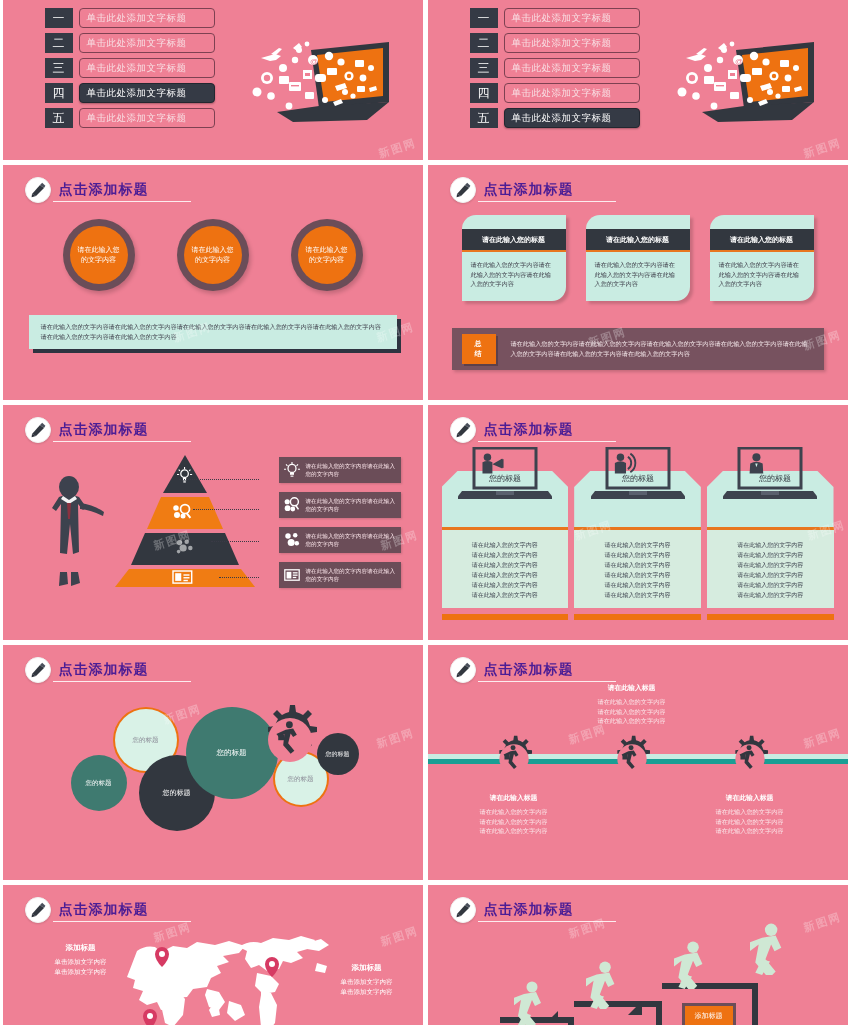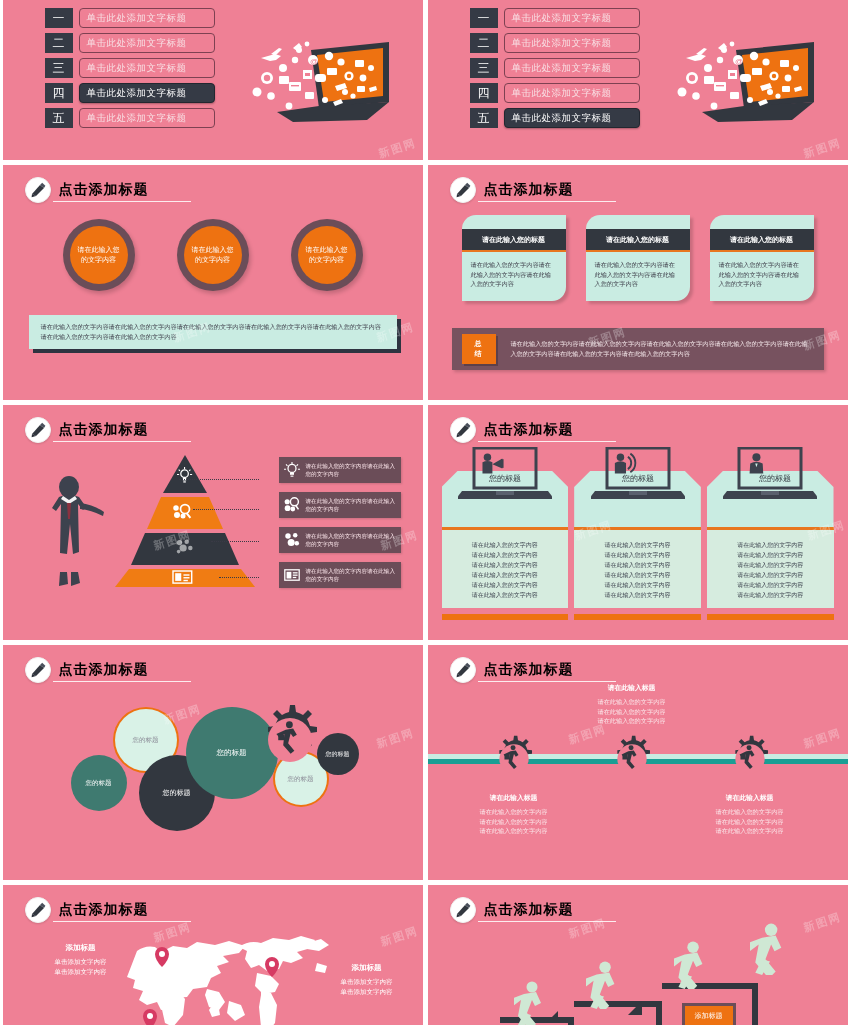--- a/index.html
+++ b/index.html
@@ -26,21 +26,21 @@
   
   .title-wrap { position:absolute; left:22px; top:12px; display:flex; align-items:center; }
   .pencil-badge {
     width:26px; height:26px; border-radius:50%;
     background:#ffffff; border:1.5px solid #f2f2f2;
     display:flex; align-items:center; justify-content:center;
     position:relative; z-index:3; box-shadow:0 1px 2px rgba(0,0,0,.12);
   }
   .pencil-badge svg { display:block; }
   .title-text {
-    font-size:14px; font-weight:bold; color:#000000; letter-spacing:1px;
+    font-size:14px; font-weight:bold; color:#4c1d95; letter-spacing:1px;
     margin-left:2px; padding:0 6px 1px 6px;
     border-bottom:1.5px solid rgba(255,255,255,.85);
     padding-bottom:2px; padding-right:42px;
     line-height:20px;
   }
 
   
   .numlist { position:absolute; left:42px; top:8px; }
   .numrow { display:flex; align-items:center; margin-bottom:5px; }
   .numbox {

